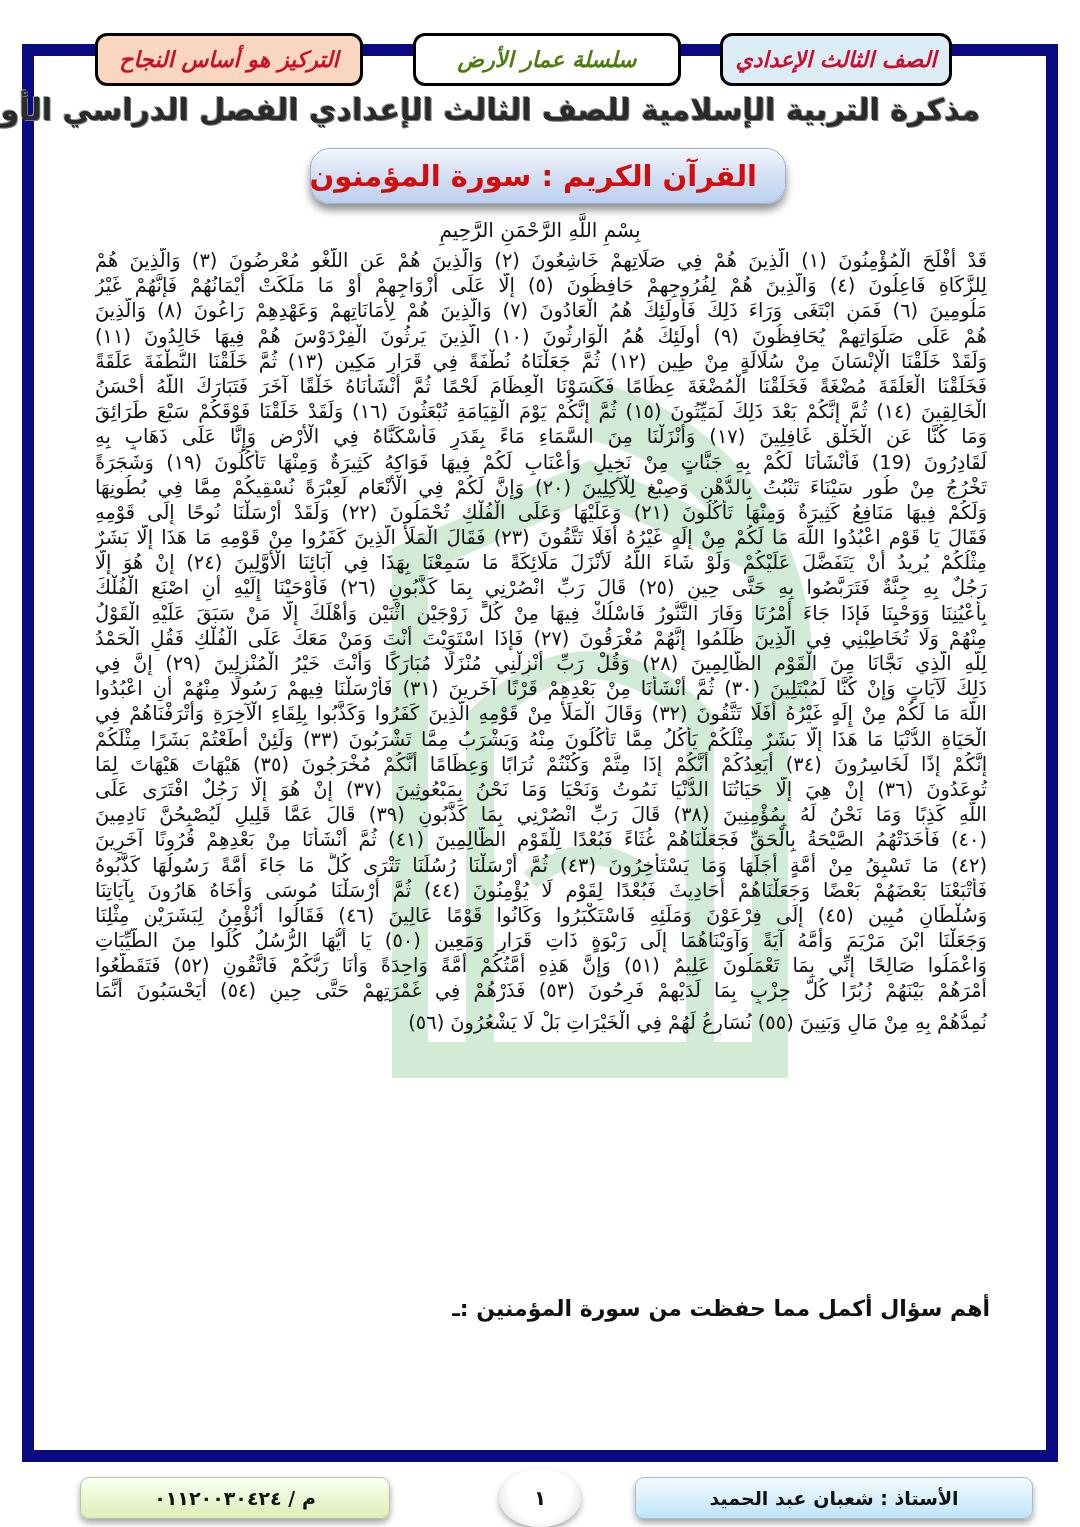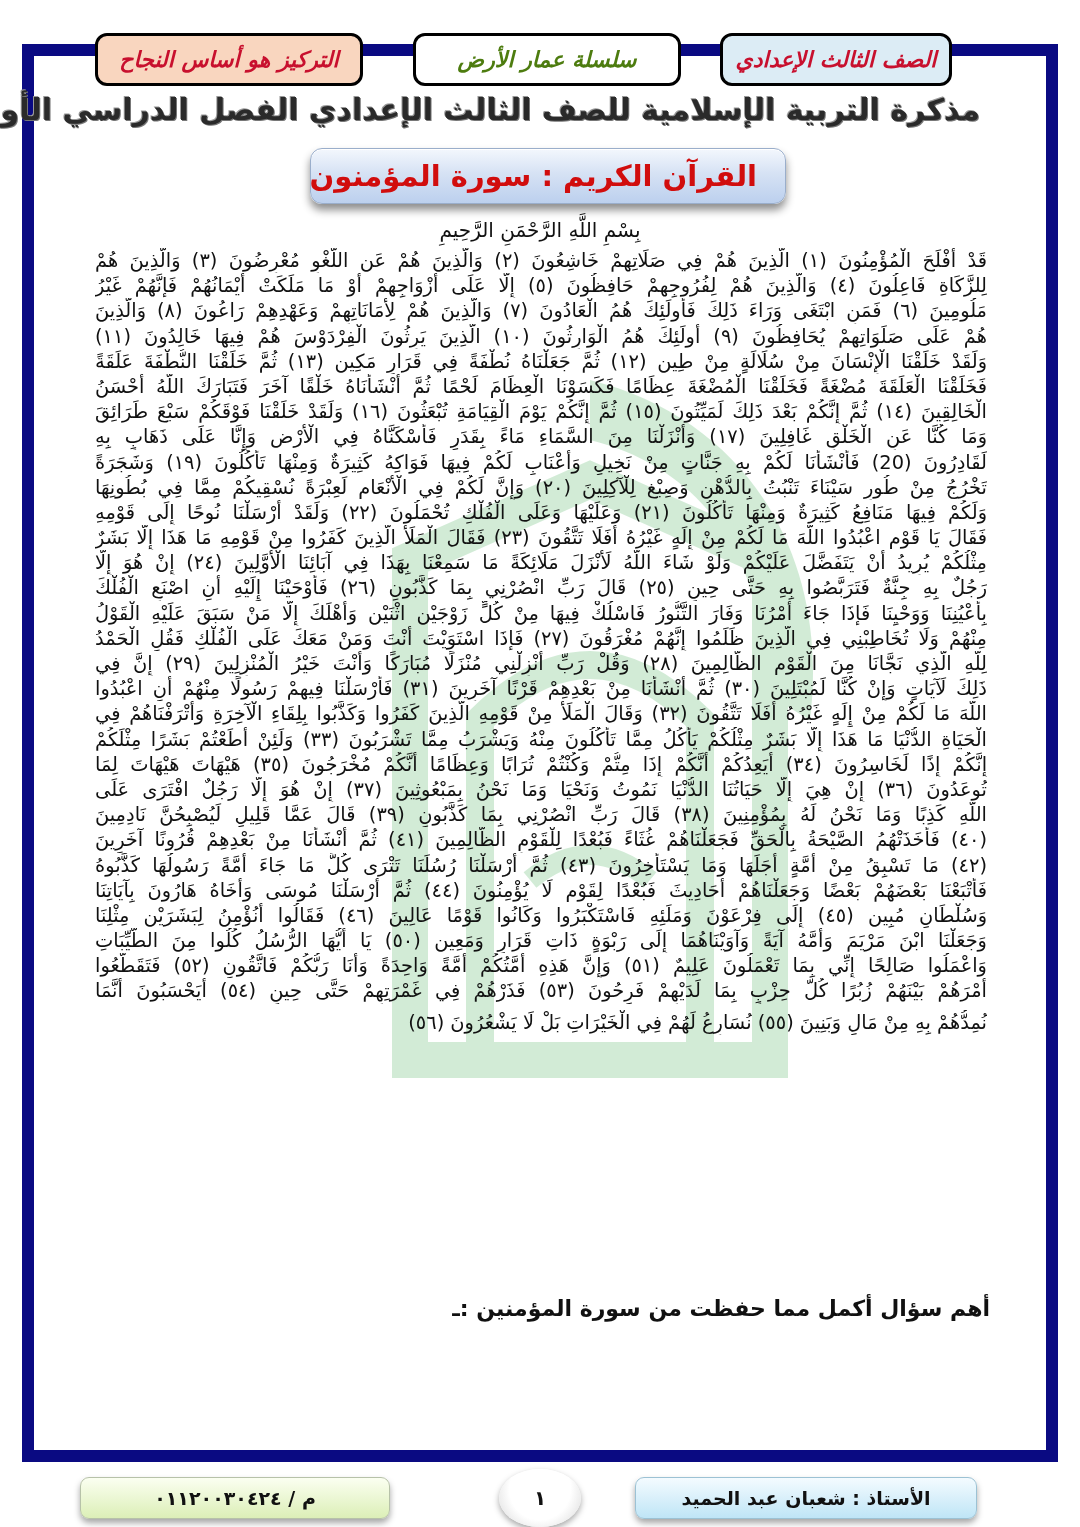--- a/index.html
+++ b/index.html
@@ -42,21 +42,21 @@
     text-align: center; font-weight: bold; font-size: 30px;
     color: #2a2a2a; letter-spacing: 1px;
     text-shadow: 1px 1px 0 #777, -1px -1px 0 #999;
     white-space: nowrap;
   }
   .dot { position: absolute; top: 118px; left: 100px; width: 3px; height: 3px; background:#333; border-radius:50%; }
 
   
   .banner {
     position: absolute; top: 148px; left: 310px; width: 476px; height: 56px;
-    border-radius: 12px;
+    border-radius: 20px;
     background: linear-gradient(to bottom, #f3f7fd 0%, #d6e2f4 45%, #bcd0ee 100%);
     border: 1px solid #9aaecb;
     box-shadow: 0 6px 8px rgba(0,0,0,0.45), inset 0 1px 0 #fff;
     display: flex; align-items: center; justify-content: flex-start;
     padding-right: 28px;
     color: #d10d0d; font-weight: bold; font-size: 29px;
     white-space: nowrap;
   }
 
   .basmala {
@@ -87,21 +87,21 @@
   }
 
   
   .foot-pill {
     position: absolute; top: 1477px; height: 42px; border-radius: 9px;
     display: flex; align-items: center; justify-content: center;
     font-weight: bold; font-size: 19px; color: #111;
     box-shadow: 0 4px 6px rgba(0,0,0,0.35);
     border: 1px solid #b7c2a9;
   }
-  .foot-teacher { left: 635px; width: 342px; background: linear-gradient(to bottom,#f4fbff,#bfe5f6); border-color:#9cc2d4; }
+  .foot-teacher { left: 635px; width: 398px; background: linear-gradient(to bottom,#f4fbff,#bfe5f6); border-color:#9cc2d4; }
   .foot-phone { left: 80px; width: 310px; background: linear-gradient(to bottom,#fbfff1,#dcefb7); }
   .foot-page {
     position: absolute; top: 1469px; left: 499px; width: 82px; height: 58px;
     border-radius: 50%; background: radial-gradient(circle at 50% 35%, #ffffff 55%, #d6d6d6 100%);
     box-shadow: 0 3px 6px rgba(0,0,0,0.35);
     display: flex; align-items: center; justify-content: center;
     font-weight: bold; font-size: 20px; color: #111;
   }
 </style>
 </head>
@@ -128,21 +128,21 @@
 
 <div class="quran">
   <span class="line">قَدْ أَفْلَحَ الْمُؤْمِنُونَ (١) الَّذِينَ هُمْ فِي صَلَاتِهِمْ خَاشِعُونَ (٢) وَالَّذِينَ هُمْ عَنِ اللَّغْوِ مُعْرِضُونَ (٣) وَالَّذِينَ هُمْ</span>
   <span class="line">لِلزَّكَاةِ فَاعِلُونَ (٤) وَالَّذِينَ هُمْ لِفُرُوجِهِمْ حَافِظُونَ (٥) إِلَّا عَلَى أَزْوَاجِهِمْ أَوْ مَا مَلَكَتْ أَيْمَانُهُمْ فَإِنَّهُمْ غَيْرُ</span>
   <span class="line">مَلُومِينَ (٦) فَمَنِ ابْتَغَى وَرَاءَ ذَلِكَ فَأُولَئِكَ هُمُ الْعَادُونَ (٧) وَالَّذِينَ هُمْ لِأَمَانَاتِهِمْ وَعَهْدِهِمْ رَاعُونَ (٨) وَالَّذِينَ</span>
   <span class="line">هُمْ عَلَى صَلَوَاتِهِمْ يُحَافِظُونَ (٩) أُولَئِكَ هُمُ الْوَارِثُونَ (١٠) الَّذِينَ يَرِثُونَ الْفِرْدَوْسَ هُمْ فِيهَا خَالِدُونَ (١١)</span>
   <span class="line">وَلَقَدْ خَلَقْنَا الْإِنْسَانَ مِنْ سُلَالَةٍ مِنْ طِينٍ (١٢) ثُمَّ جَعَلْنَاهُ نُطْفَةً فِي قَرَارٍ مَكِينٍ (١٣) ثُمَّ خَلَقْنَا النُّطْفَةَ عَلَقَةً</span>
   <span class="line">فَخَلَقْنَا الْعَلَقَةَ مُضْغَةً فَخَلَقْنَا الْمُضْغَةَ عِظَامًا فَكَسَوْنَا الْعِظَامَ لَحْمًا ثُمَّ أَنْشَأْنَاهُ خَلْقًا آخَرَ فَتَبَارَكَ اللَّهُ أَحْسَنُ</span>
   <span class="line">الْخَالِقِينَ (١٤) ثُمَّ إِنَّكُمْ بَعْدَ ذَلِكَ لَمَيِّتُونَ (١٥) ثُمَّ إِنَّكُمْ يَوْمَ الْقِيَامَةِ تُبْعَثُونَ (١٦) وَلَقَدْ خَلَقْنَا فَوْقَكُمْ سَبْعَ طَرَائِقَ</span>
   <span class="line">وَمَا كُنَّا عَنِ الْخَلْقِ غَافِلِينَ (١٧) وَأَنْزَلْنَا مِنَ السَّمَاءِ مَاءً بِقَدَرٍ فَأَسْكَنَّاهُ فِي الْأَرْضِ وَإِنَّا عَلَى ذَهَابٍ بِهِ</span>
-  <span class="line">لَقَادِرُونَ (20) فَأَنْشَأْنَا لَكُمْ بِهِ جَنَّاتٍ مِنْ نَخِيلٍ وَأَعْنَابٍ لَكُمْ فِيهَا فَوَاكِهُ كَثِيرَةٌ وَمِنْهَا تَأْكُلُونَ (١٩) وَشَجَرَةً</span>
+  <span class="line">لَقَادِرُونَ (19) فَأَنْشَأْنَا لَكُمْ بِهِ جَنَّاتٍ مِنْ نَخِيلٍ وَأَعْنَابٍ لَكُمْ فِيهَا فَوَاكِهُ كَثِيرَةٌ وَمِنْهَا تَأْكُلُونَ (١٩) وَشَجَرَةً</span>
   <span class="line">تَخْرُجُ مِنْ طُورِ سَيْنَاءَ تَنْبُتُ بِالدُّهْنِ وَصِبْغٍ لِلْآكِلِينَ (٢٠) وَإِنَّ لَكُمْ فِي الْأَنْعَامِ لَعِبْرَةً نُسْقِيكُمْ مِمَّا فِي بُطُونِهَا</span>
   <span class="line">وَلَكُمْ فِيهَا مَنَافِعُ كَثِيرَةٌ وَمِنْهَا تَأْكُلُونَ (٢١) وَعَلَيْهَا وَعَلَى الْفُلْكِ تُحْمَلُونَ (٢٢) وَلَقَدْ أَرْسَلْنَا نُوحًا إِلَى قَوْمِهِ</span>
   <span class="line">فَقَالَ يَا قَوْمِ اعْبُدُوا اللَّهَ مَا لَكُمْ مِنْ إِلَهٍ غَيْرُهُ أَفَلَا تَتَّقُونَ (٢٣) فَقَالَ الْمَلَأُ الَّذِينَ كَفَرُوا مِنْ قَوْمِهِ مَا هَذَا إِلَّا بَشَرٌ</span>
   <span class="line">مِثْلُكُمْ يُرِيدُ أَنْ يَتَفَضَّلَ عَلَيْكُمْ وَلَوْ شَاءَ اللَّهُ لَأَنْزَلَ مَلَائِكَةً مَا سَمِعْنَا بِهَذَا فِي آبَائِنَا الْأَوَّلِينَ (٢٤) إِنْ هُوَ إِلَّا</span>
   <span class="line">رَجُلٌ بِهِ جِنَّةٌ فَتَرَبَّصُوا بِهِ حَتَّى حِينٍ (٢٥) قَالَ رَبِّ انْصُرْنِي بِمَا كَذَّبُونِ (٢٦) فَأَوْحَيْنَا إِلَيْهِ أَنِ اصْنَعِ الْفُلْكَ</span>
   <span class="line">بِأَعْيُنِنَا وَوَحْيِنَا فَإِذَا جَاءَ أَمْرُنَا وَفَارَ التَّنُّورُ فَاسْلُكْ فِيهَا مِنْ كُلٍّ زَوْجَيْنِ اثْنَيْنِ وَأَهْلَكَ إِلَّا مَنْ سَبَقَ عَلَيْهِ الْقَوْلُ</span>
   <span class="line">مِنْهُمْ وَلَا تُخَاطِبْنِي فِي الَّذِينَ ظَلَمُوا إِنَّهُمْ مُغْرَقُونَ (٢٧) فَإِذَا اسْتَوَيْتَ أَنْتَ وَمَنْ مَعَكَ عَلَى الْفُلْكِ فَقُلِ الْحَمْدُ</span>
   <span class="line">لِلَّهِ الَّذِي نَجَّانَا مِنَ الْقَوْمِ الظَّالِمِينَ (٢٨) وَقُلْ رَبِّ أَنْزِلْنِي مُنْزَلًا مُبَارَكًا وَأَنْتَ خَيْرُ الْمُنْزِلِينَ (٢٩) إِنَّ فِي</span>
   <span class="line">ذَلِكَ لَآيَاتٍ وَإِنْ كُنَّا لَمُبْتَلِينَ (٣٠) ثُمَّ أَنْشَأْنَا مِنْ بَعْدِهِمْ قَرْنًا آخَرِينَ (٣١) فَأَرْسَلْنَا فِيهِمْ رَسُولًا مِنْهُمْ أَنِ اعْبُدُوا</span>
   <span class="line">اللَّهَ مَا لَكُمْ مِنْ إِلَهٍ غَيْرُهُ أَفَلَا تَتَّقُونَ (٣٢) وَقَالَ الْمَلَأُ مِنْ قَوْمِهِ الَّذِينَ كَفَرُوا وَكَذَّبُوا بِلِقَاءِ الْآخِرَةِ وَأَتْرَفْنَاهُمْ فِي</span>

